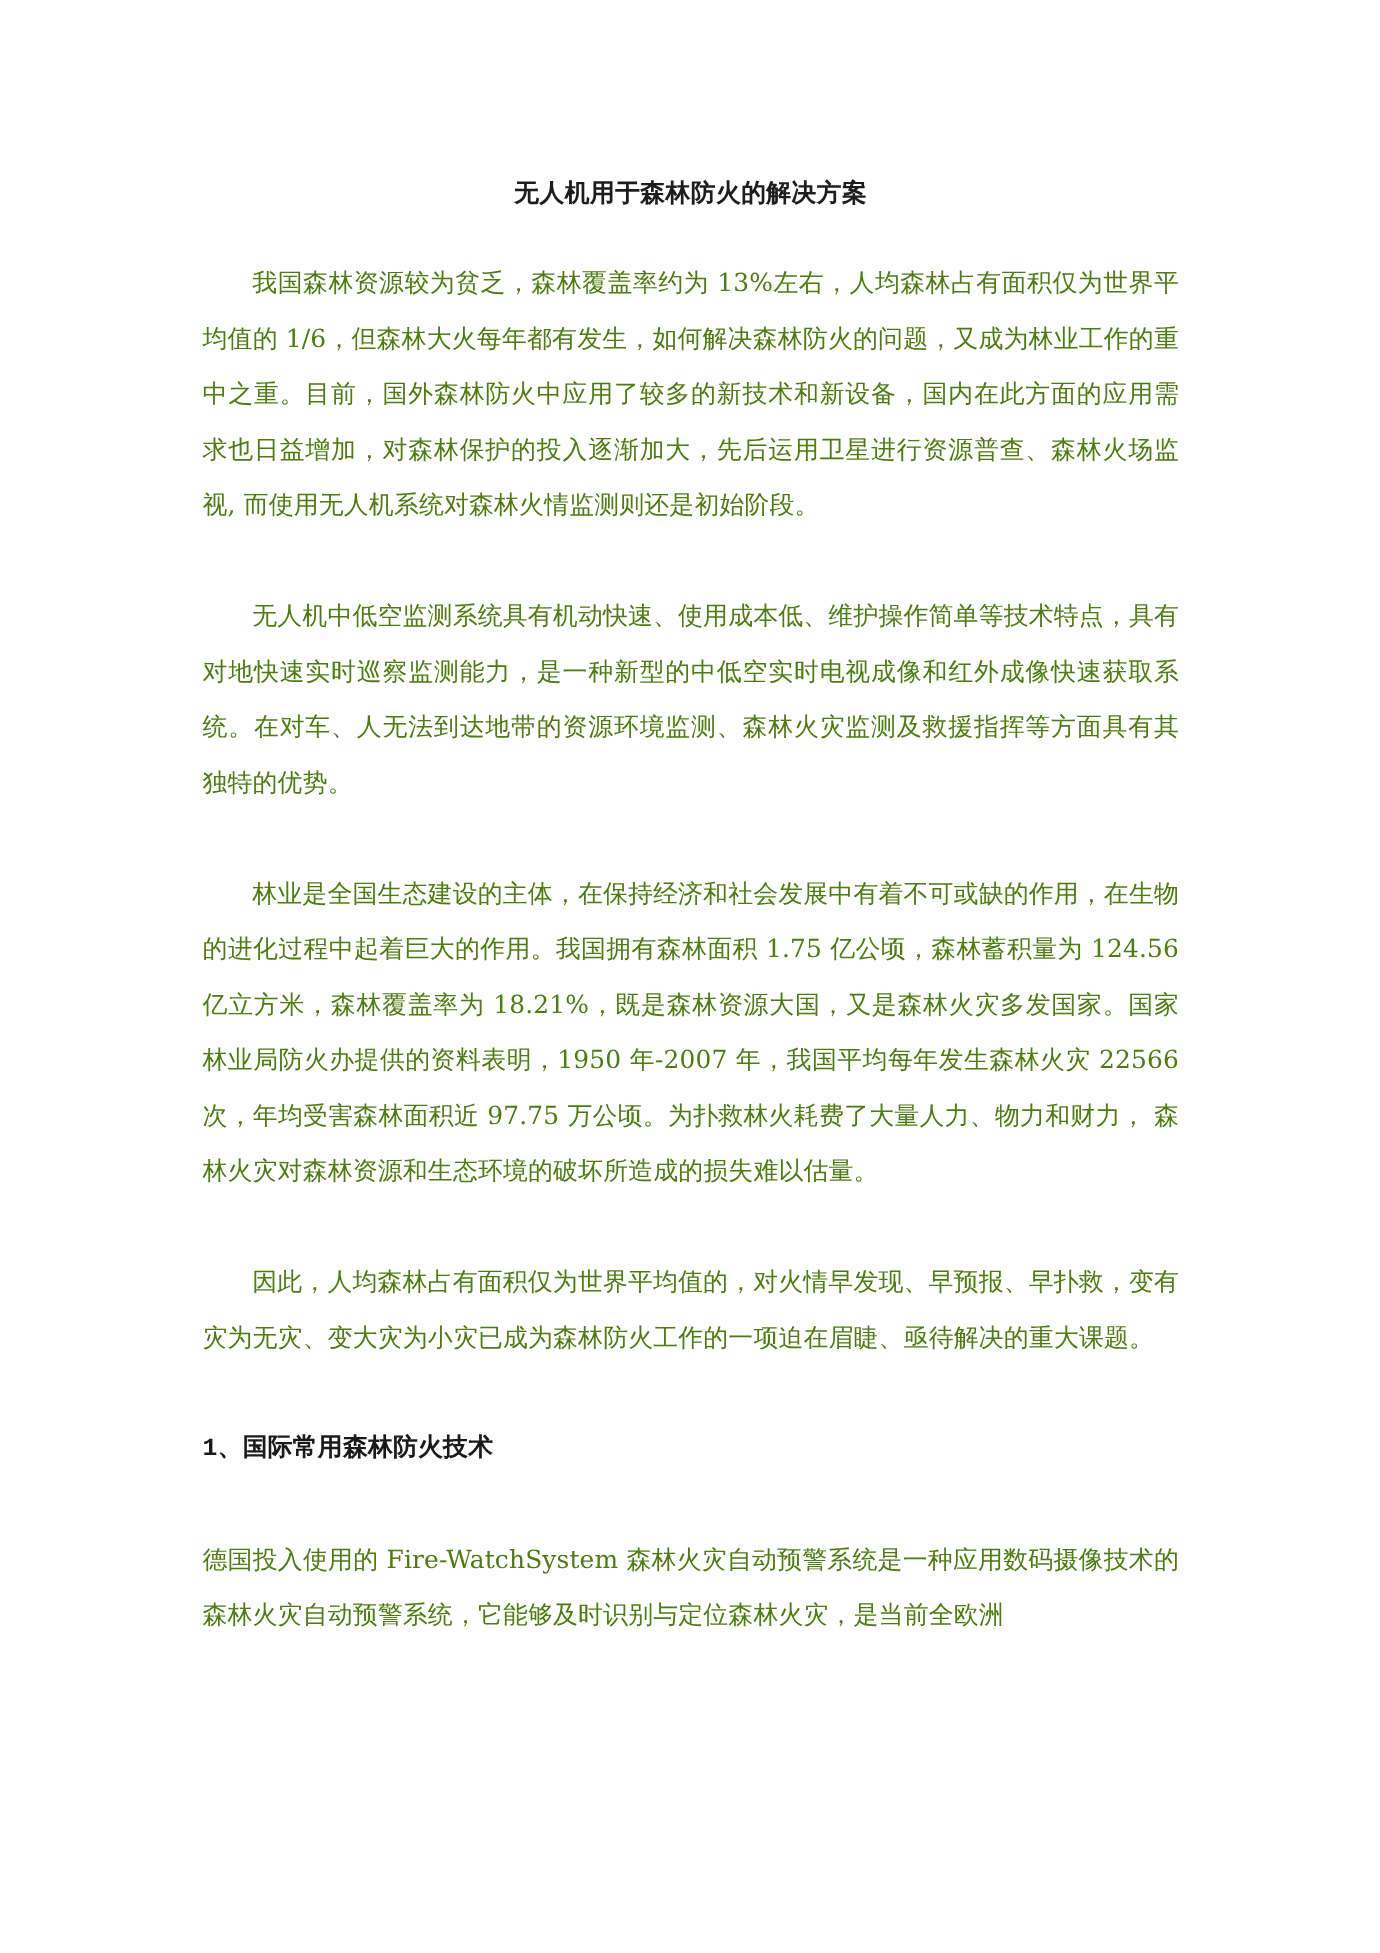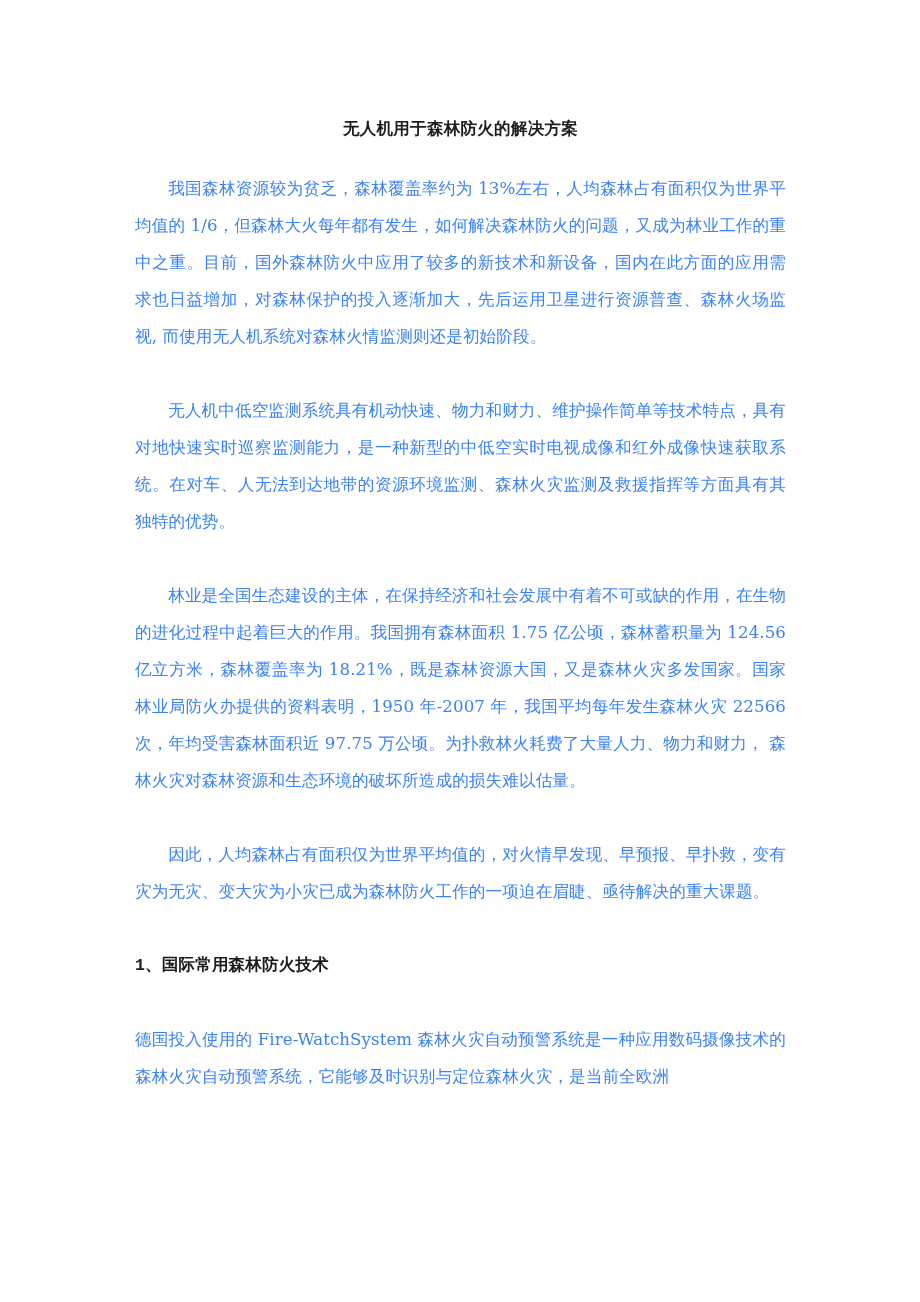--- a/index.html
+++ b/index.html
@@ -43,21 +43,21 @@
     padding-top: 110px;
   }
 
   
   .para {
     margin: 0;
     padding: 0;
     font-family: "DejaVu Serif", "Liberation Serif", serif;
     font-size: 16.6px;
     line-height: 37px;
-    color: #3b82f6;
+    color: #4d7c0f;
     text-align: justify;
     text-justify: inter-ideograph;
     letter-spacing: 0.1px;
   }
   .para.indent {
     text-indent: 2em;
   }
 
   
   .gap-1 { height: 37px; }
@@ -82,21 +82,21 @@
   <div class="content">
 
     <h1 class="doc-title">无人机用于森林防火的解决方案</h1>
 
     <div class="gap-title"></div>
 
     <p class="para indent">我国森林资源较为贫乏，森林覆盖率约为 13%左右，人均森林占有面积仅为世界平均值的 1/6，但森林大火每年都有发生，如何解决森林防火的问题，又成为林业工作的重中之重。目前，国外森林防火中应用了较多的新技术和新设备，国内在此方面的应用需求也日益增加，对森林保护的投入逐渐加大，先后运用卫星进行资源普查、森林火场监视, 而使用无人机系统对森林火情监测则还是初始阶段。</p>
 
     <div class="gap-1"></div>
 
-    <p class="para indent">无人机中低空监测系统具有机动快速、物力和财力、维护操作简单等技术特点，具有对地快速实时巡察监测能力，是一种新型的中低空实时电视成像和红外成像快速获取系统。在对车、人无法到达地带的资源环境监测、森林火灾监测及救援指挥等方面具有其独特的优势。</p>
+    <p class="para indent">无人机中低空监测系统具有机动快速、使用成本低、维护操作简单等技术特点，具有对地快速实时巡察监测能力，是一种新型的中低空实时电视成像和红外成像快速获取系统。在对车、人无法到达地带的资源环境监测、森林火灾监测及救援指挥等方面具有其独特的优势。</p>
 
     <div class="gap-1"></div>
 
     <p class="para indent">林业是全国生态建设的主体，在保持经济和社会发展中有着不可或缺的作用，在生物的进化过程中起着巨大的作用。我国拥有森林面积 1.75 亿公顷，森林蓄积量为 124.56 亿立方米，森林覆盖率为 18.21%，既是森林资源大国，又是森林火灾多发国家。国家林业局防火办提供的资料表明，1950 年-2007 年，我国平均每年发生森林火灾 22566 次，年均受害森林面积近 97.75 万公顷。为扑救林火耗费了大量人力、物力和财力， 森林火灾对森林资源和生态环境的破坏所造成的损失难以估量。</p>
 
     <div class="gap-1"></div>
 
     <p class="para indent">因此，人均森林占有面积仅为世界平均值的，对火情早发现、早预报、早扑救，变有灾为无灾、变大灾为小灾已成为森林防火工作的一项迫在眉睫、亟待解决的重大课题。</p>
 
     <div class="gap-1"></div>

